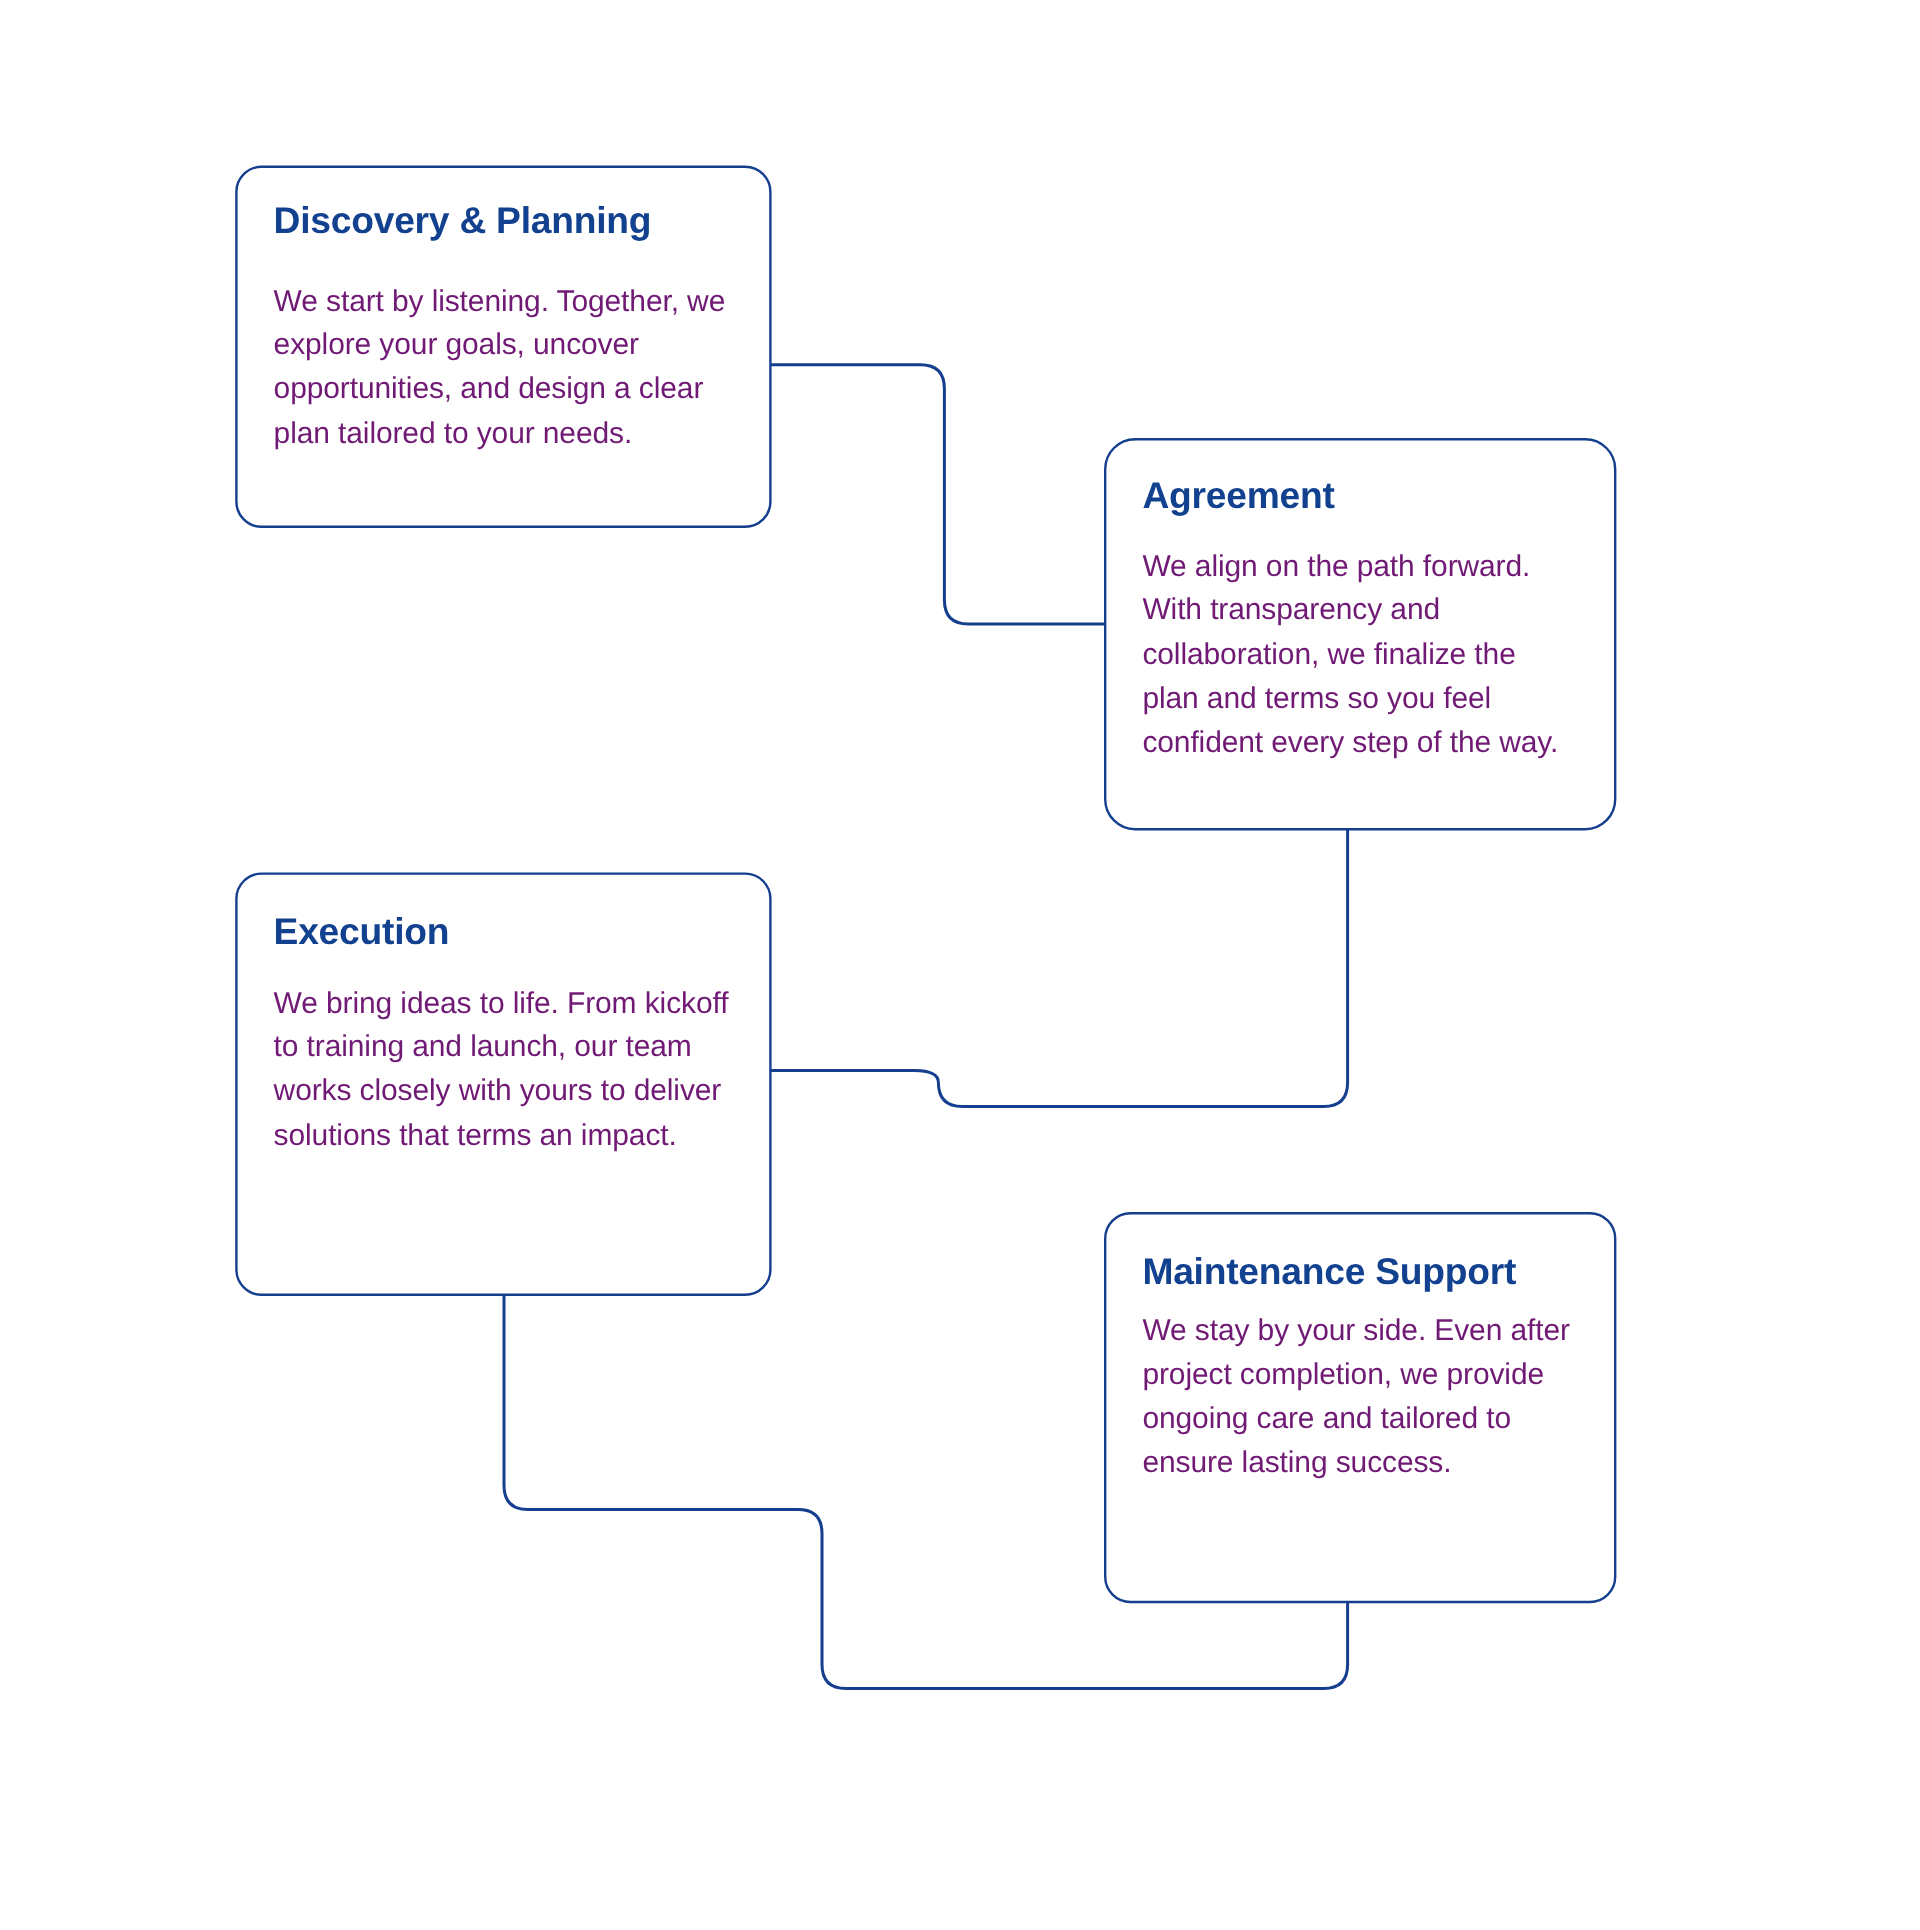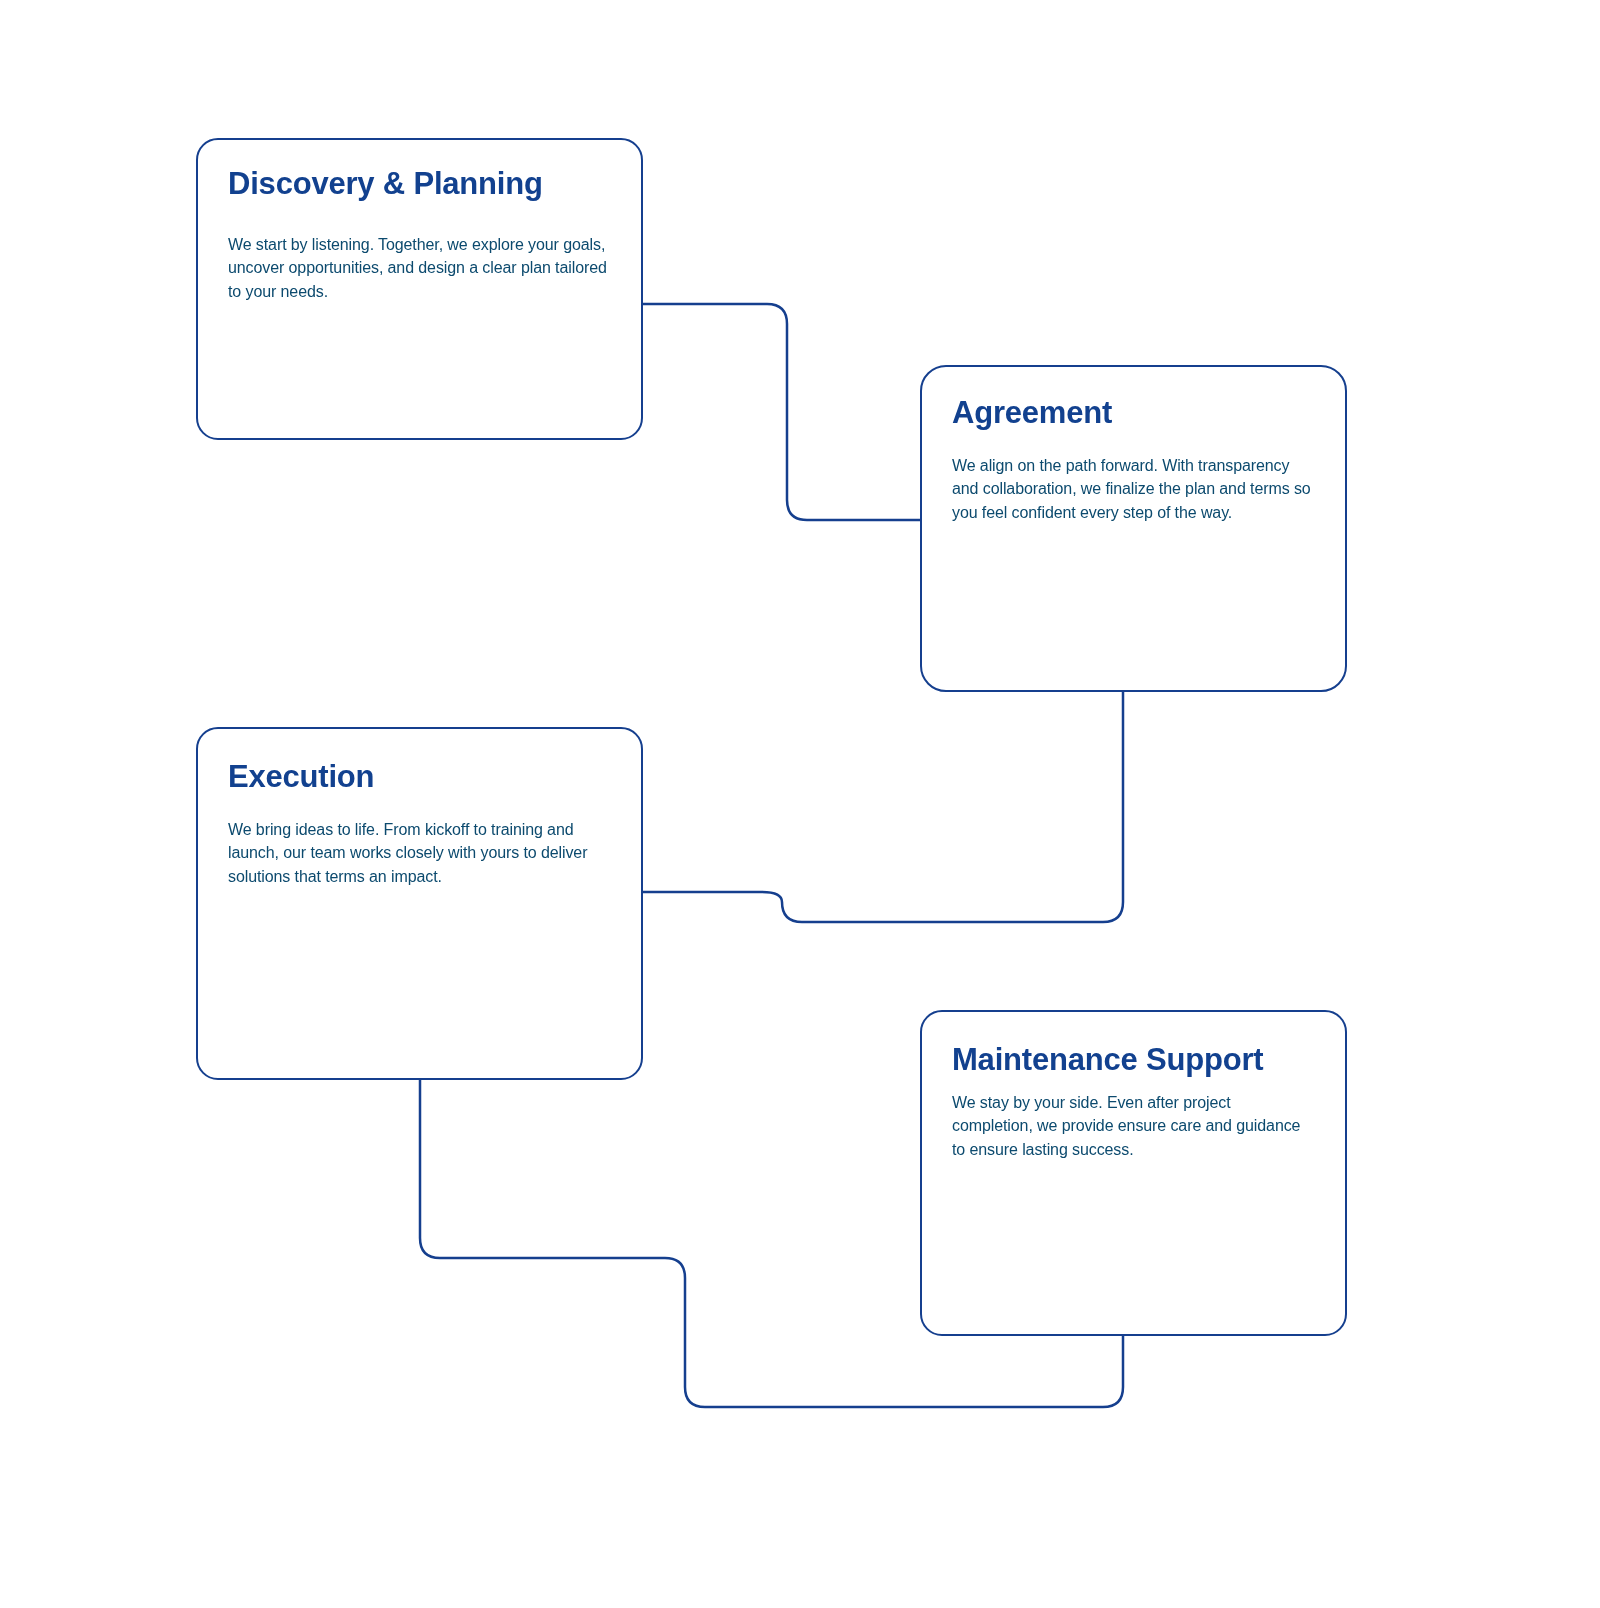--- a/index.html
+++ b/index.html
@@ -39,23 +39,23 @@
   .card-title {
     margin: 0;
     font-size: 31px;
     font-weight: bold;
     line-height: 1.18;
     color: #12418F;
     letter-spacing: -0.2px;
   }
   .card-body {
     margin: 0;
-    font-size: 16px;
+    font-size: 25px;
     line-height: 1.47;
-    color: #0c4a6e;
+    color: #701a75;
     letter-spacing: -0.1px;
   }
   
   #card-1 {
     left: 196px;  top: 138px;  width: 447px;  height: 302px;
     padding-top: 26px;
   }
   #card-1 .card-title { margin-bottom: 30px; }
 
   #card-2 {
@@ -101,16 +101,16 @@
     <p class="card-body">We align on the path forward. With transparency and collaboration, we finalize the plan and terms so you feel confident every step of the way.</p>
   </div>
 
   <div class="card" id="card-3">
     <h2 class="card-title">Execution</h2>
     <p class="card-body">We bring ideas to life. From kickoff to training and launch, our team works closely with yours to deliver solutions that terms an impact.</p>
   </div>
 
   <div class="card" id="card-4">
     <h2 class="card-title">Maintenance Support</h2>
-    <p class="card-body">We stay by your side. Even after project completion, we provide ensure care and guidance to ensure lasting success.</p>
+    <p class="card-body">We stay by your side. Even after project completion, we provide ongoing care and tailored to ensure lasting success.</p>
   </div>
 
 </div>
 
 </body></html>

